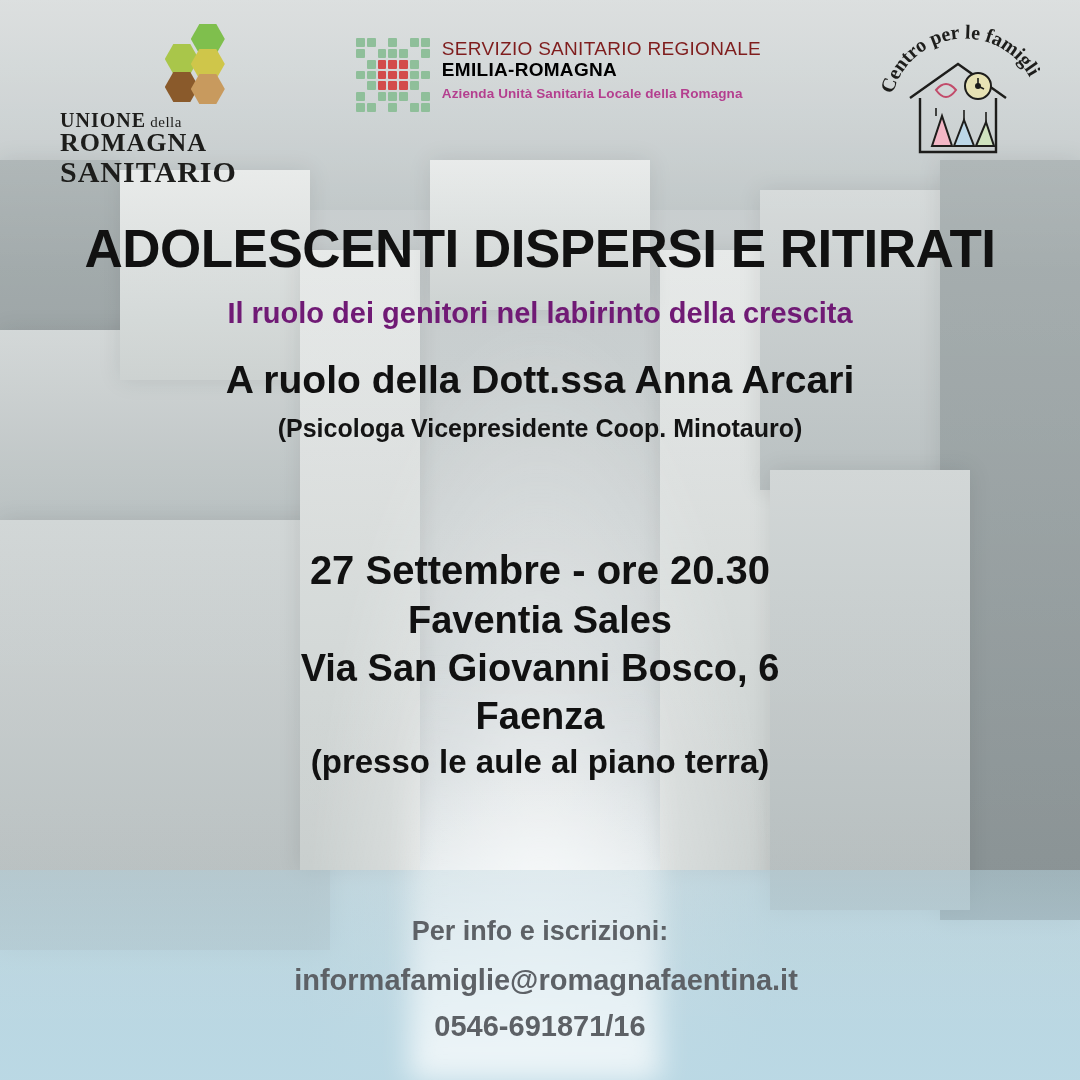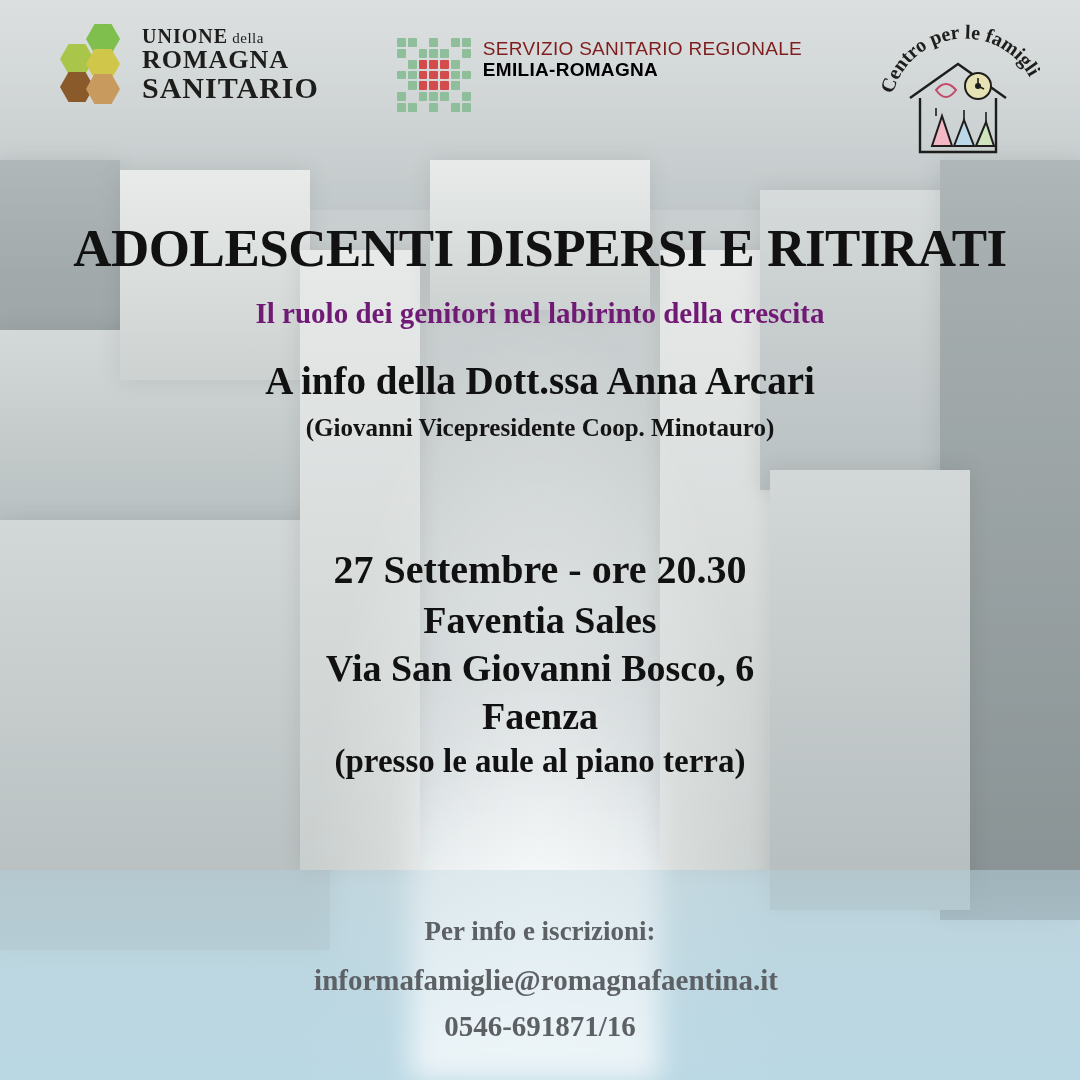--- a/index.html
+++ b/index.html
@@ -76,21 +76,21 @@
     position: absolute;
     left: 0; top: 0; width: 1080px; height: 160px;
     display: flex;
     align-items: flex-start;
     justify-content: space-between;
     padding: 22px 40px 0 60px;
     box-sizing: border-box;
   }
 
   
-  .logo-urf { display: flex; align-items: center; gap: 10px; }
+  .logo-urf { display: flex; align-items: flex-end; gap: 2px; flex-direction: column; }
   .hexgroup { position: relative; width: 72px; height: 86px; }
   .hex {
     position: absolute;
     width: 34px; height: 30px;
     clip-path: polygon(25% 0%, 75% 0%, 100% 50%, 75% 100%, 25% 100%, 0% 50%);
   }
   .hex.h1 { left: 26px; top: 2px;  background: #7fbf4d; }
   .hex.h2 { left: 0px;  top: 22px; background: #a9c64a; }
   .hex.h3 { left: 26px; top: 27px; background: #cfc64a; }
   .hex.h4 { left: 0px;  top: 50px; background: #8a5a2b; }
@@ -120,21 +120,20 @@
 
   
   .logo-cpf { position: relative; width: 160px; height: 150px; margin-top: -2px; }
 
   
   .content {
     position: absolute;
     left: 0; top: 0; width: 1080px; height: 832px;
     text-align: center;
     color: #1a1a1a;
-    font-family: Liberation Serif, serif;
   }
   .title {
     position: absolute; left: 0; right: 0; top: 218px;
     font-size: 53px;
     font-weight: 800;
     letter-spacing: -0.5px;
     color: #111;
   }
   .subtitle {
     position: absolute; left: 0; right: 0; top: 297px;
@@ -269,20 +268,21 @@
           <i></i>
           <i class="off"></i>
           <i></i>
           <i class="off"></i>
           <i></i>
           <i></i>
       </div>
       <div class="ssr-text">
         <div class="ssr-1">SERVIZIO SANITARIO REGIONALE</div>
         <div class="ssr-2">EMILIA-ROMAGNA</div>
+        <div class="ssr-3">Azienda Unità Sanitaria Locale della Romagna</div>
       </div>
     </div>
 
     <div class="logo-cpf">
       <svg width="160" height="150" viewBox="0 0 160 150">
         <defs>
           <path id="cpfArc" d="M 12,78 A 74,74 0 0 1 150,58" fill="none"></path>
         </defs>
         <text font-family="Liberation Serif, serif" font-size="20" font-weight="700" fill="#1d1d1b">
           <textPath href="#cpfArc" startOffset="2%">Centro per le famiglie</textPath>
@@ -306,22 +306,22 @@
           <path d="M56,70 q10,-12 20,0 q-10,14 -20,0 Z"></path>
         </g>
       </svg>
     </div>
 
   </div>
 
   <div class="content">
     <div class="title">ADOLESCENTI DISPERSI E RITIRATI</div>
     <div class="subtitle">Il ruolo dei genitori nel labirinto della crescita</div>
-    <div class="speaker">A info della Dott.ssa Anna Arcari</div>
-    <div class="speaker-role">(Giovanni Vicepresidente Coop. Minotauro)</div>
+    <div class="speaker">A ruolo della Dott.ssa Anna Arcari</div>
+    <div class="speaker-role">(Psicologa Vicepresidente Coop. Minotauro)</div>
 
     <div class="details">
       <div class="d-date">27 Settembre - ore 20.30</div>
       <div class="d-venue">Faventia Sales</div>
       <div class="d-addr">Via San Giovanni Bosco, 6</div>
       <div class="d-city">Faenza</div>
       <div class="d-note">(presso le aule al piano terra)</div>
     </div>
 
     <div class="footer">

